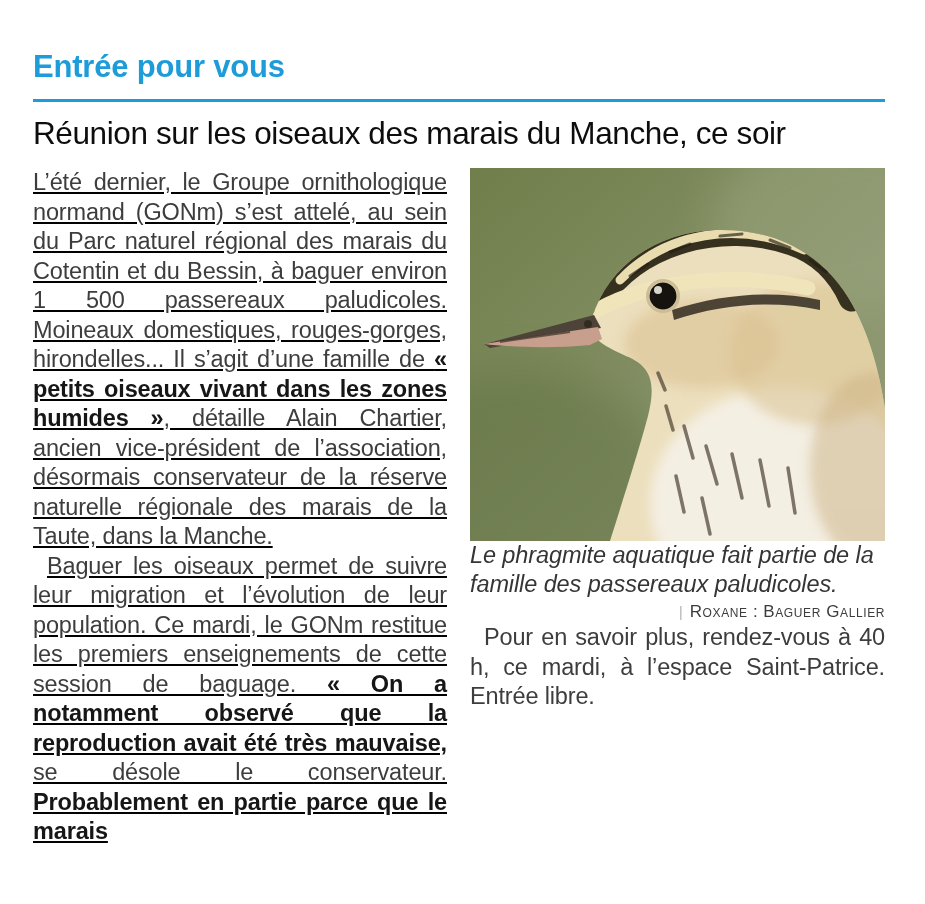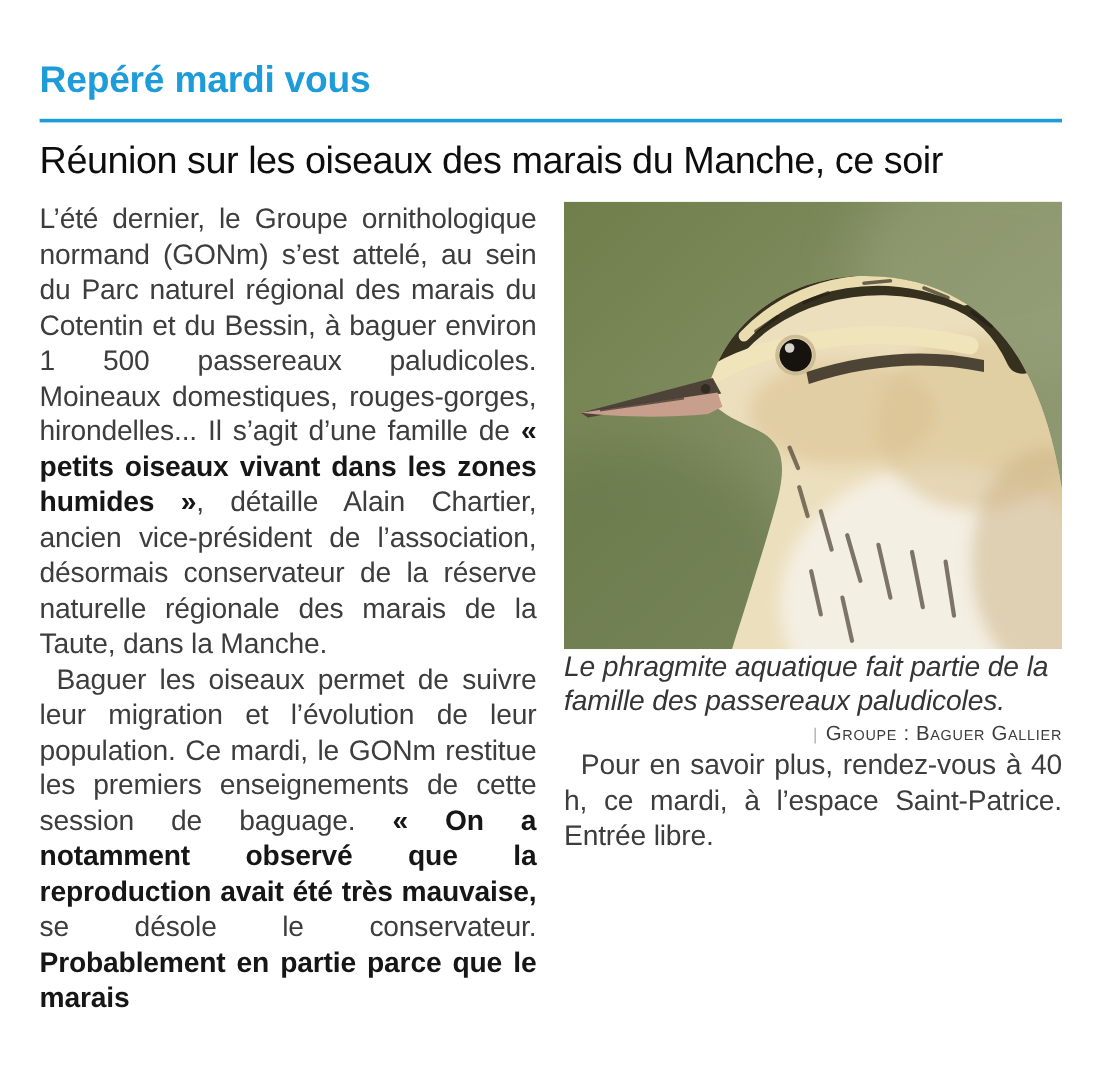--- a/index.html
+++ b/index.html
@@ -33,21 +33,21 @@
     line-height: 35px;
     font-weight: 500;
     letter-spacing: -0.4px;
     color: var(--headline_text, #0d0d0d);
   }
   .cols {
     display: flex;
     gap: 23px;
     margin-top: 17px;
   }
-  .col-left  { width: 414px; }
+  .col-left  { width: 414px; text-decoration: underline; }
   .col-right { width: 415px; }
   p.body {
     margin: 0;
     font-size: 23.5px;
     line-height: 29.5px;
     letter-spacing: -0.15px;
     color: var(--body_text, #3d3d3d);
     text-align: justify;
   }
   p.body .b, p.body.b {
@@ -85,21 +85,21 @@
     letter-spacing: 0.6px;
   }
   .credit .name { margin-left: 5px; }
   .cont { margin-top: 36px; }
 </style>
 </head>
 <body>
 
 <div class="content">
 
-  <div class="rubric">Repéré mardi vous</div>
+  <div class="rubric">Entrée pour vous</div>
 
   <div class="rule"></div>
 
   <h1 class="headline">Réunion sur les oiseaux des marais du Manche, ce soir</h1>
 
   <div class="cols">
 
     <div class="col-left">
       <p class="body"><span>L’été dernier, le Groupe ornithologique normand (GONm) s’est attelé, au sein du Parc naturel régional des marais du Cotentin et du Bessin, à baguer environ 1 500 passereaux paludicoles. Moineaux domestiques, rouges-gorges, hirondelles... Il s’agit d’une famille de </span><span class="b">« petits oiseaux vivant dans les zones humides »</span><span>, détaille Alain Chartier, ancien vice-président de l’association, désormais conservateur de la réserve naturelle régionale des marais de la Taute, dans la Manche.</span></p>
       <p class="body indent"><span>Baguer les oiseaux permet de suivre leur migration et l’évolution de leur population. Ce mardi, le GONm restitue les premiers enseignements de cette session de baguage. </span><span class="b">« On a notamment observé que la reproduction avait été très mauvaise,</span><span> se désole le conservateur. </span><span class="b">Probablement en partie parce que le marais</span></p>
@@ -180,20 +180,20 @@
 
           <path d="M 14,176 L 124,147 L 131,160 L 20,180 Z" style="fill:var(--beak_dark,#4e4338)"></path>
           <path d="M 14,176 L 128,159 L 132,171 L 120,177 C 80,181 40,179 14,176 Z" style="fill:var(--beak_pink,#c89e8d)"></path>
           <path d="M 30,174 L 100,164" stroke="#3a322a" stroke-width="2" fill="none" opacity="0.7"></path>
           <circle cx="118" cy="156" r="4" fill="#2c251d" opacity="0.8"></circle>
         </svg>
       </figure>
 
       <div class="caption">Le phragmite aquatique fait partie de la famille des passereaux paludicoles.</div>
 
-      <div class="credit"><span class="pipe">|</span><span class="sc">Groupe :</span><span class="sc name">Baguer Gallier</span></div>
+      <div class="credit"><span class="pipe">|</span><span class="sc">Roxane :</span><span class="sc name">Baguer Gallier</span></div>
 
 
       <p class="body indent">Pour en savoir plus, rendez-vous à 40 h, ce mardi, à l’espace Saint-Patrice. Entrée libre.</p>
 
     </div>
   </div>
 </div>
 
 </body></html>

